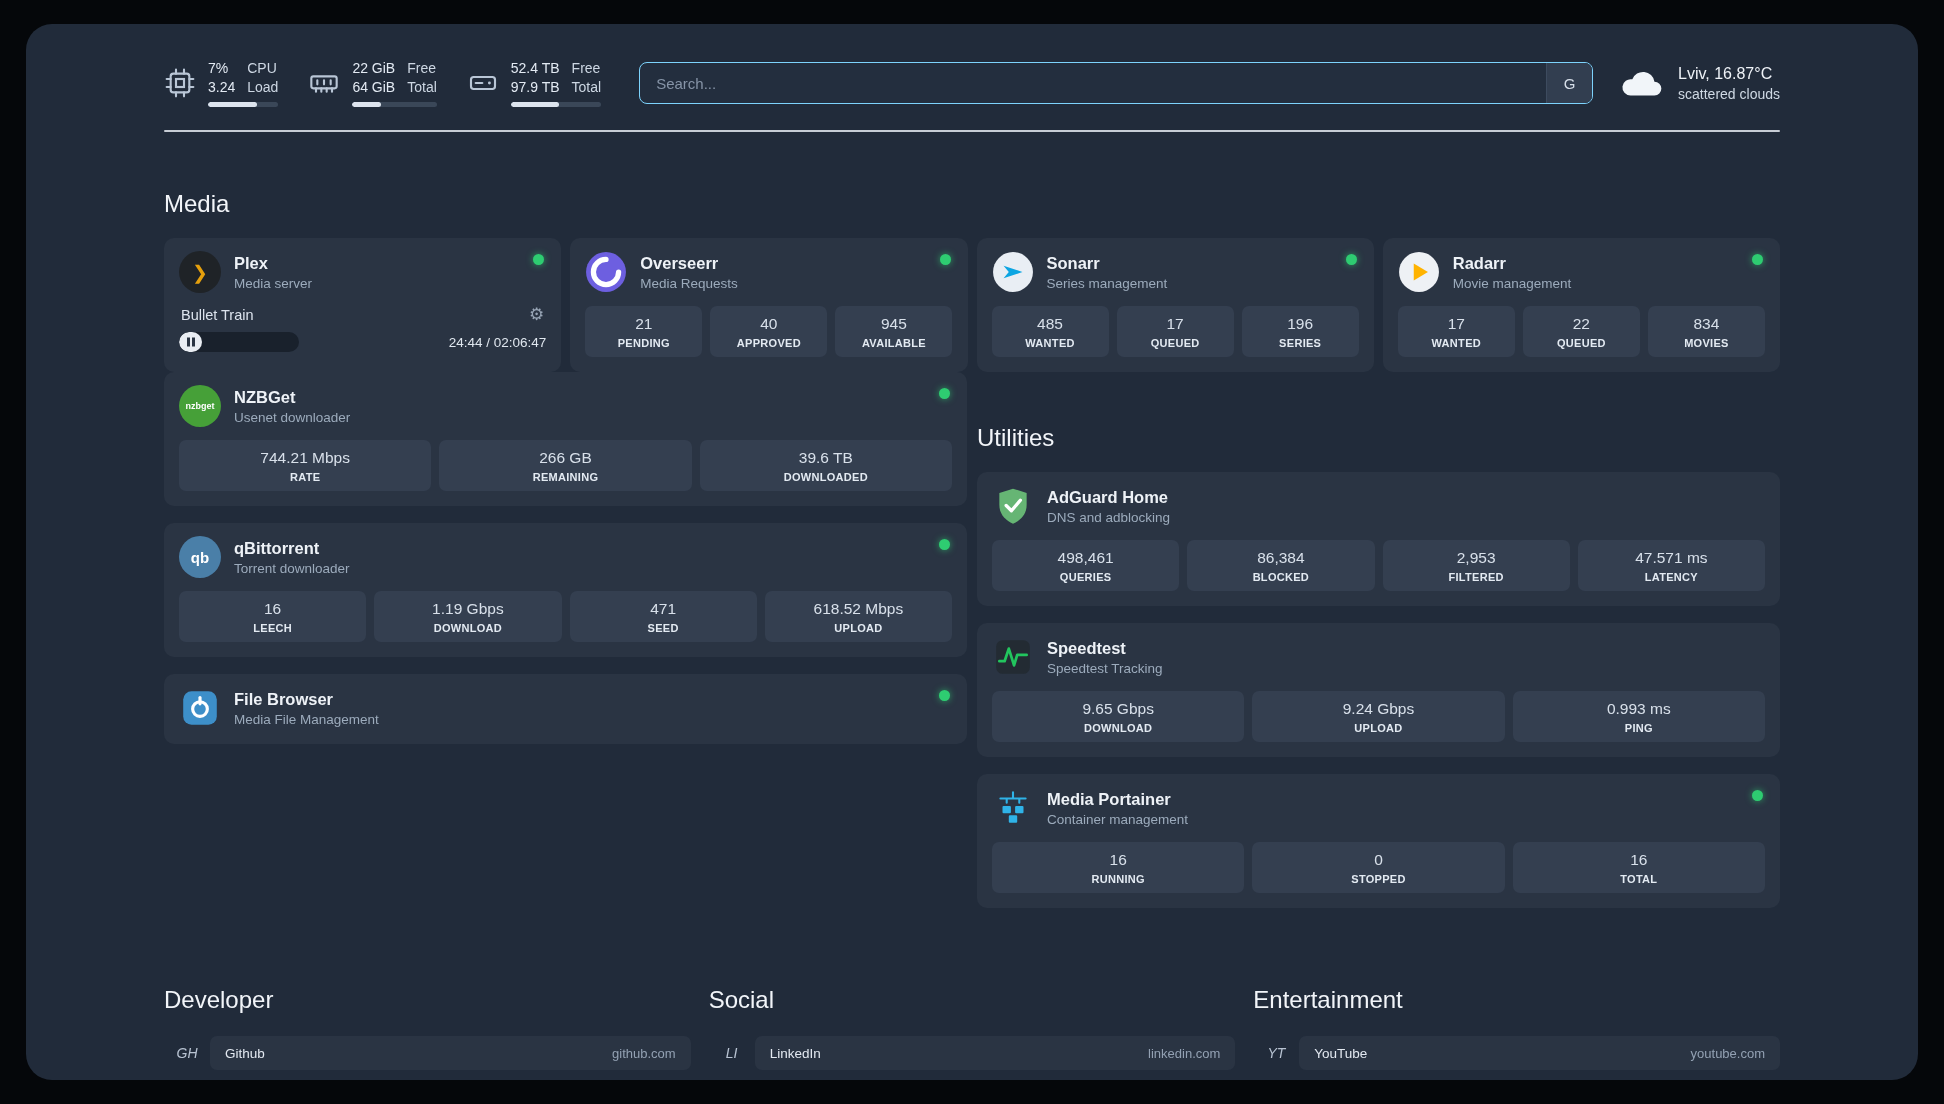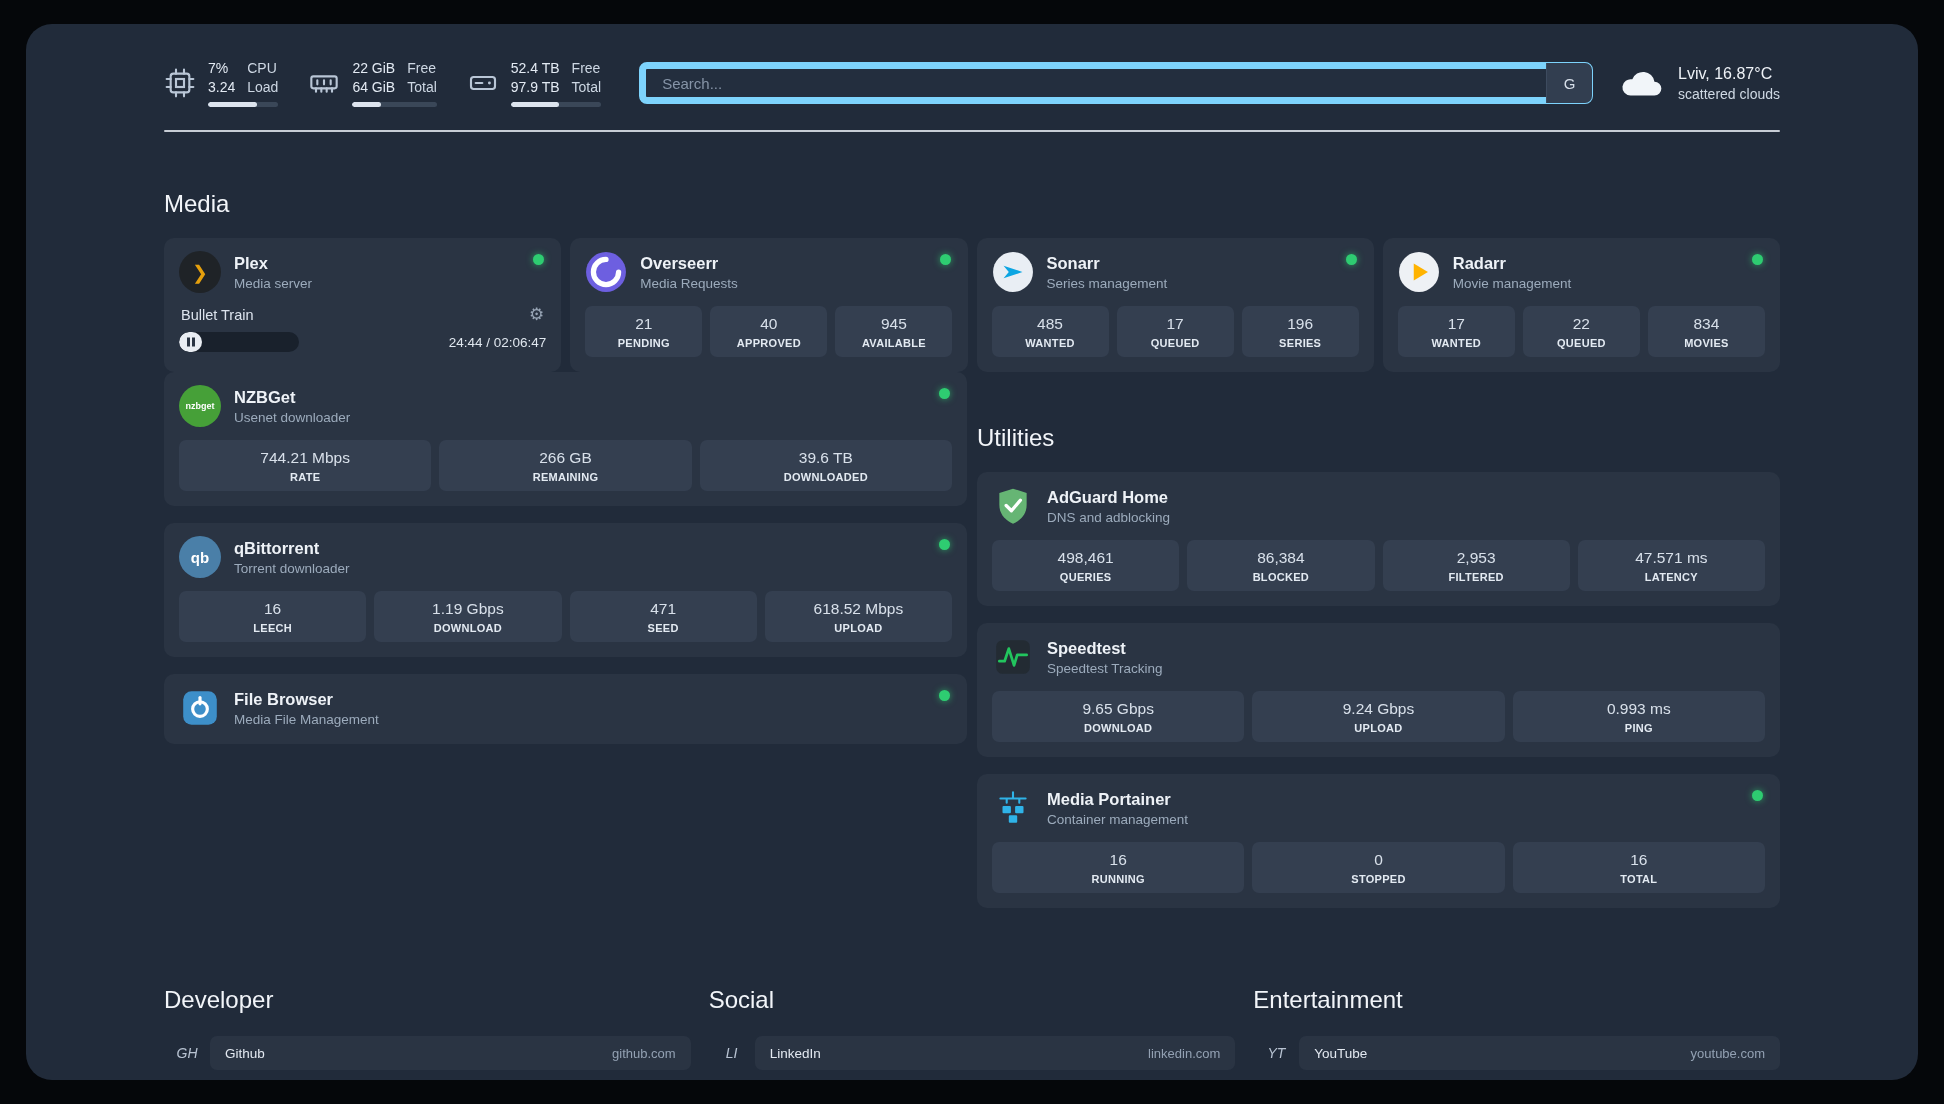--- a/index.html
+++ b/index.html
@@ -25,21 +25,21 @@
   .res-main { display: flex; flex-direction: column; }
   .res-row { display: flex; gap: 12px; }
   .res-vals, .res-labels { display: flex; flex-direction: column; font-size: 14px; line-height: 1.3; }
   .res-vals { color: #e3eaf3; }
   .res-labels { color: #cdd7e3; }
   .res-bar { margin-top: 6px; height: 5px; width: 100%; background: #3a4758; border-radius: 3px; overflow: hidden; }
   .res-fill { height: 100%; background: #dde4ee; border-radius: 3px; }
 
   .searchwrap { flex: 1; position: relative; height: 42px; margin: 0 26px 0 8px; }
   .searchwrap input {
-    width: 100%; height: 100%; background: #232e3e; border: 7px solid #7dd3fc;
+    width: 100%; height: 100%; background: #232e3e; border: 1px solid #7dd3fc;
     border-radius: 8px; color: #dfe7f0; padding: 0 58px 0 16px; font-size: 15px; outline: none;
     font-family: "Liberation Sans", "DejaVu Sans", sans-serif;
   }
   .searchwrap input::placeholder { color: #8694a7; }
   .search-provider {
     position: absolute; right: 1px; top: 1px; bottom: 1px; width: 46px;
     background: #323e50; border: none; border-left: 1px solid #3d4b5f;
     border-radius: 0 7px 7px 0; color: #d7dfe9; font-size: 15px; cursor: pointer;
     font-family: "Liberation Sans", "DejaVu Sans", sans-serif;
   }

